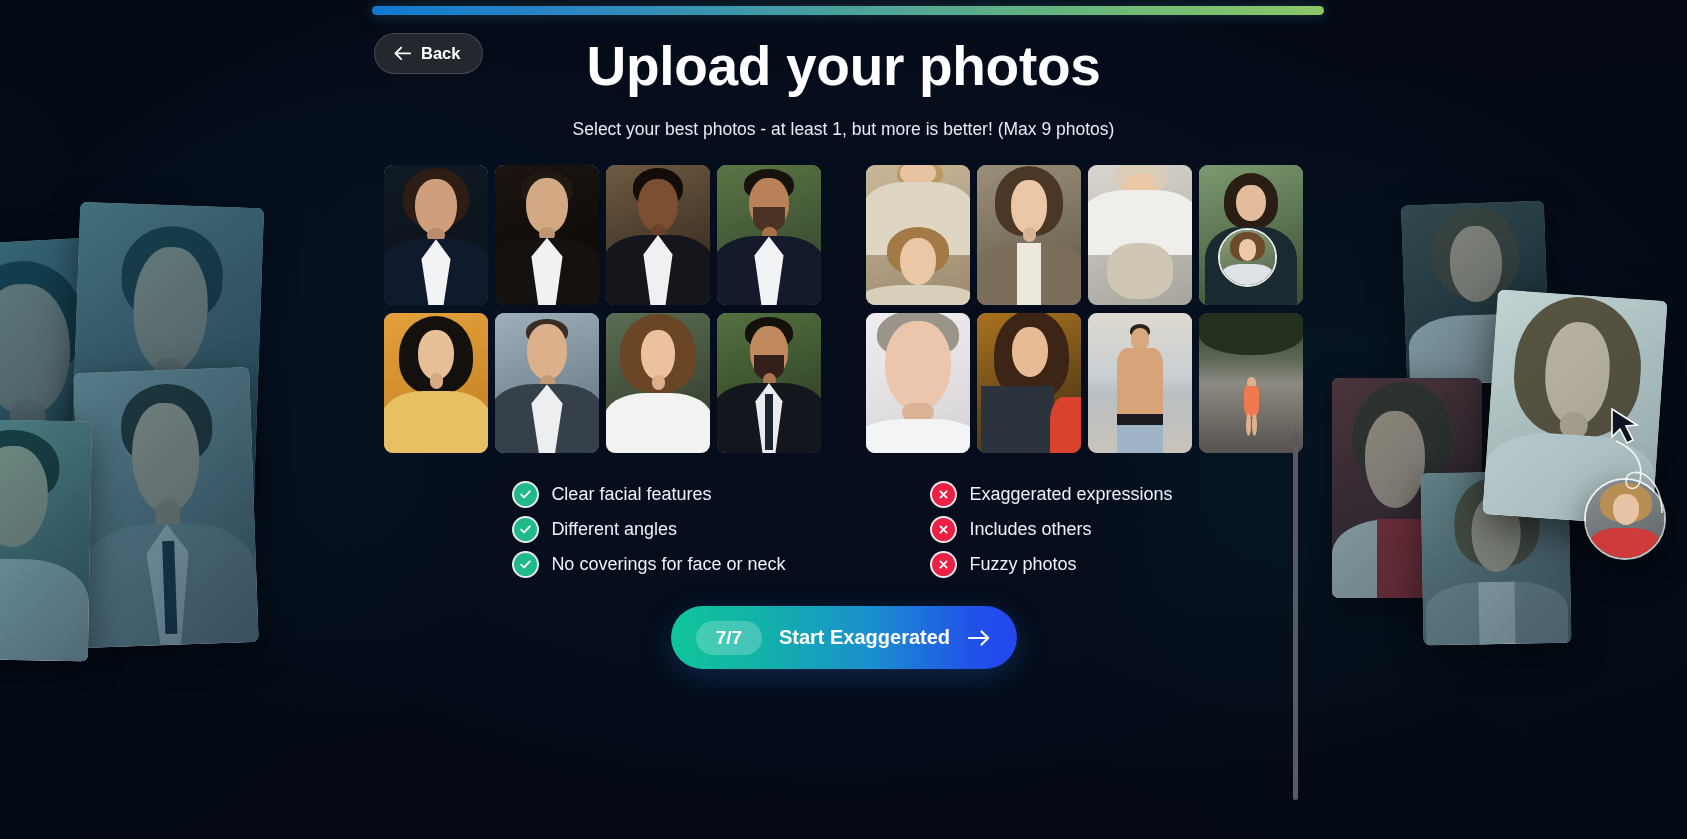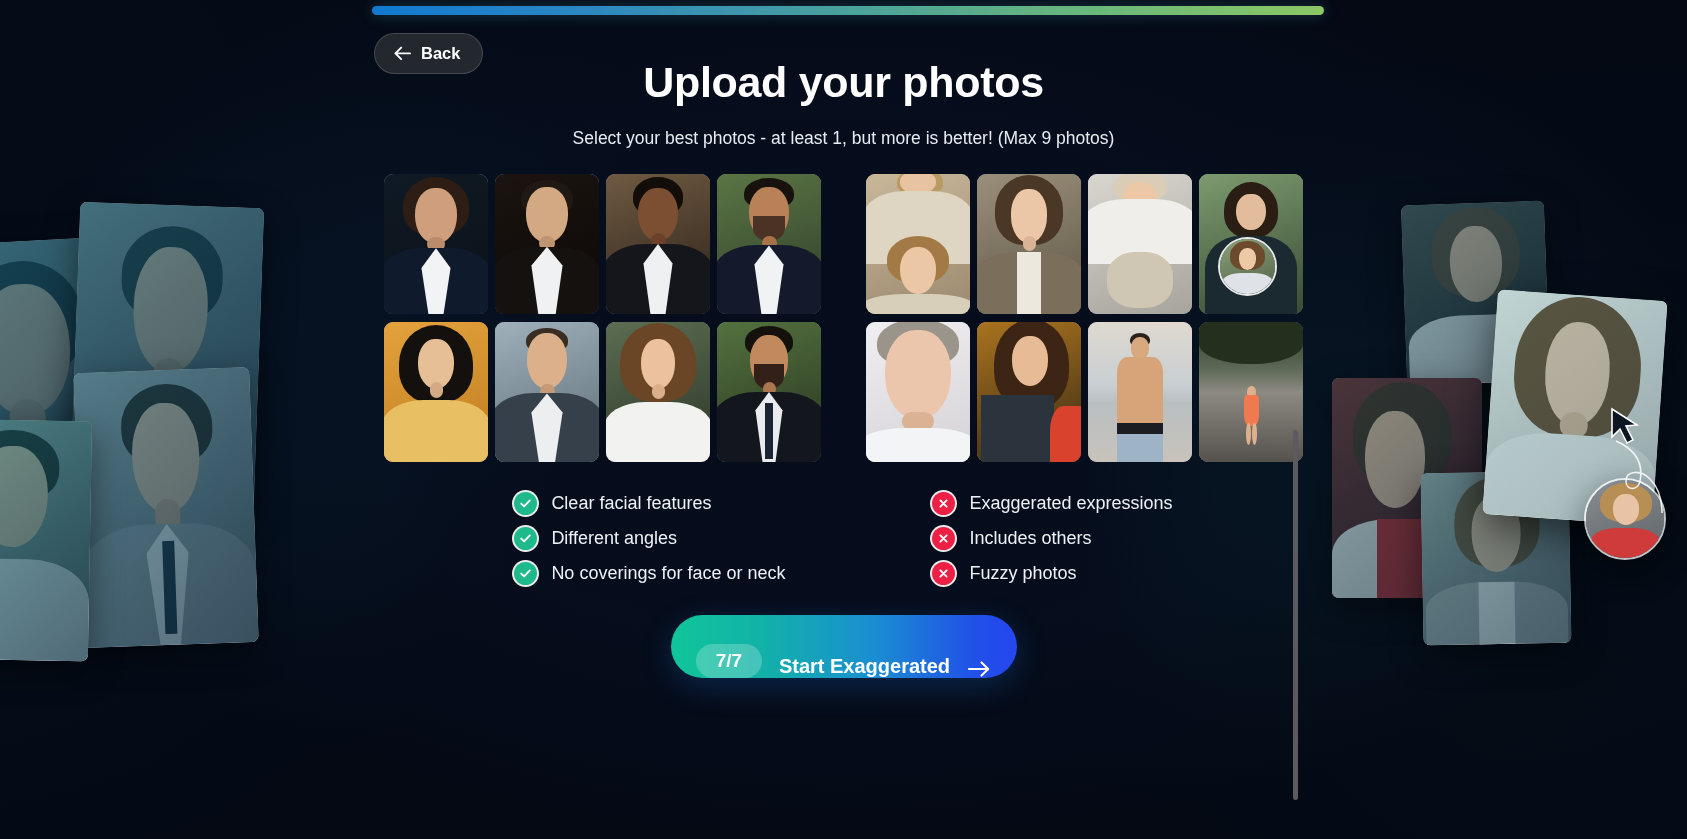--- a/index.html
+++ b/index.html
@@ -74,22 +74,22 @@
     cursor:pointer; user-select:none;
   }
   .back-btn svg { display:block; }
 
   
   .stage {
     position:absolute; left:0; right:0; top:0; bottom:0;
     display:flex; flex-direction:column; align-items:center;
   }
   .page-title {
-    margin-top:58px;
-    font-size:43px; font-weight:800; letter-spacing:-.3px; color:#ffffff;
+    margin-top:34px;
+    font-size:55px; font-weight:800; letter-spacing:-.3px; color:#ffffff;
   }
   .page-sub {
     margin-top:21px; font-size:17.5px; color:#e7ecf3; font-weight:400;
   }
 
   
   .grids { margin-top:25px; display:flex; gap:45px; }
   .grid { display:grid; grid-template-columns:repeat(4,104px); gap:0 7px; row-gap:8px; }
   .thumb {
     width:104px; height:140px; border-radius:9px; overflow:hidden;
@@ -105,21 +105,21 @@
           position:relative; }
   .mark.ok  { background:#1fb98b; box-shadow:0 0 0 2px rgba(255,255,255,.92); }
   .mark.bad { background:#ec1f44; box-shadow:0 0 0 2px rgba(255,255,255,.92); }
   .mark svg { display:block; }
 
   
   .cta {
     margin-top:24px;
     width:346px; height:63px; border-radius:32px;
     background:linear-gradient(90deg,#10c59a 0%,#12b2a8 26%,#1a8fd0 58%,#2150e8 88%,#2546ef 100%);
-    display:flex; align-items:flex-end; justify-content:center; gap:17px;
+    display:flex; align-items:center; justify-content:center; gap:17px;
     cursor:pointer; user-select:none;
     box-shadow:0 8px 30px rgba(25,110,210,.28);
   }
   .cta .count {
     background:rgba(255,255,255,.22);
     border-radius:17px; height:34px; min-width:66px;
     display:flex; align-items:center; justify-content:center;
     font-size:19px; font-weight:800; color:#ffffff;
   }
   .cta .label { font-size:20px; font-weight:800; color:#fff; }

